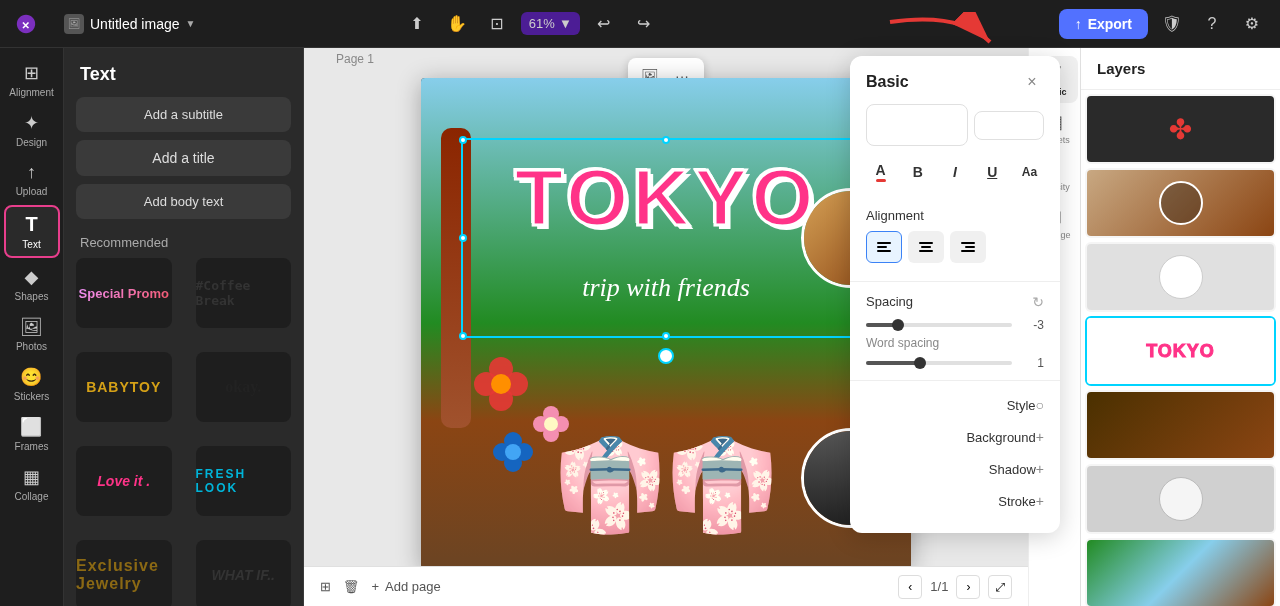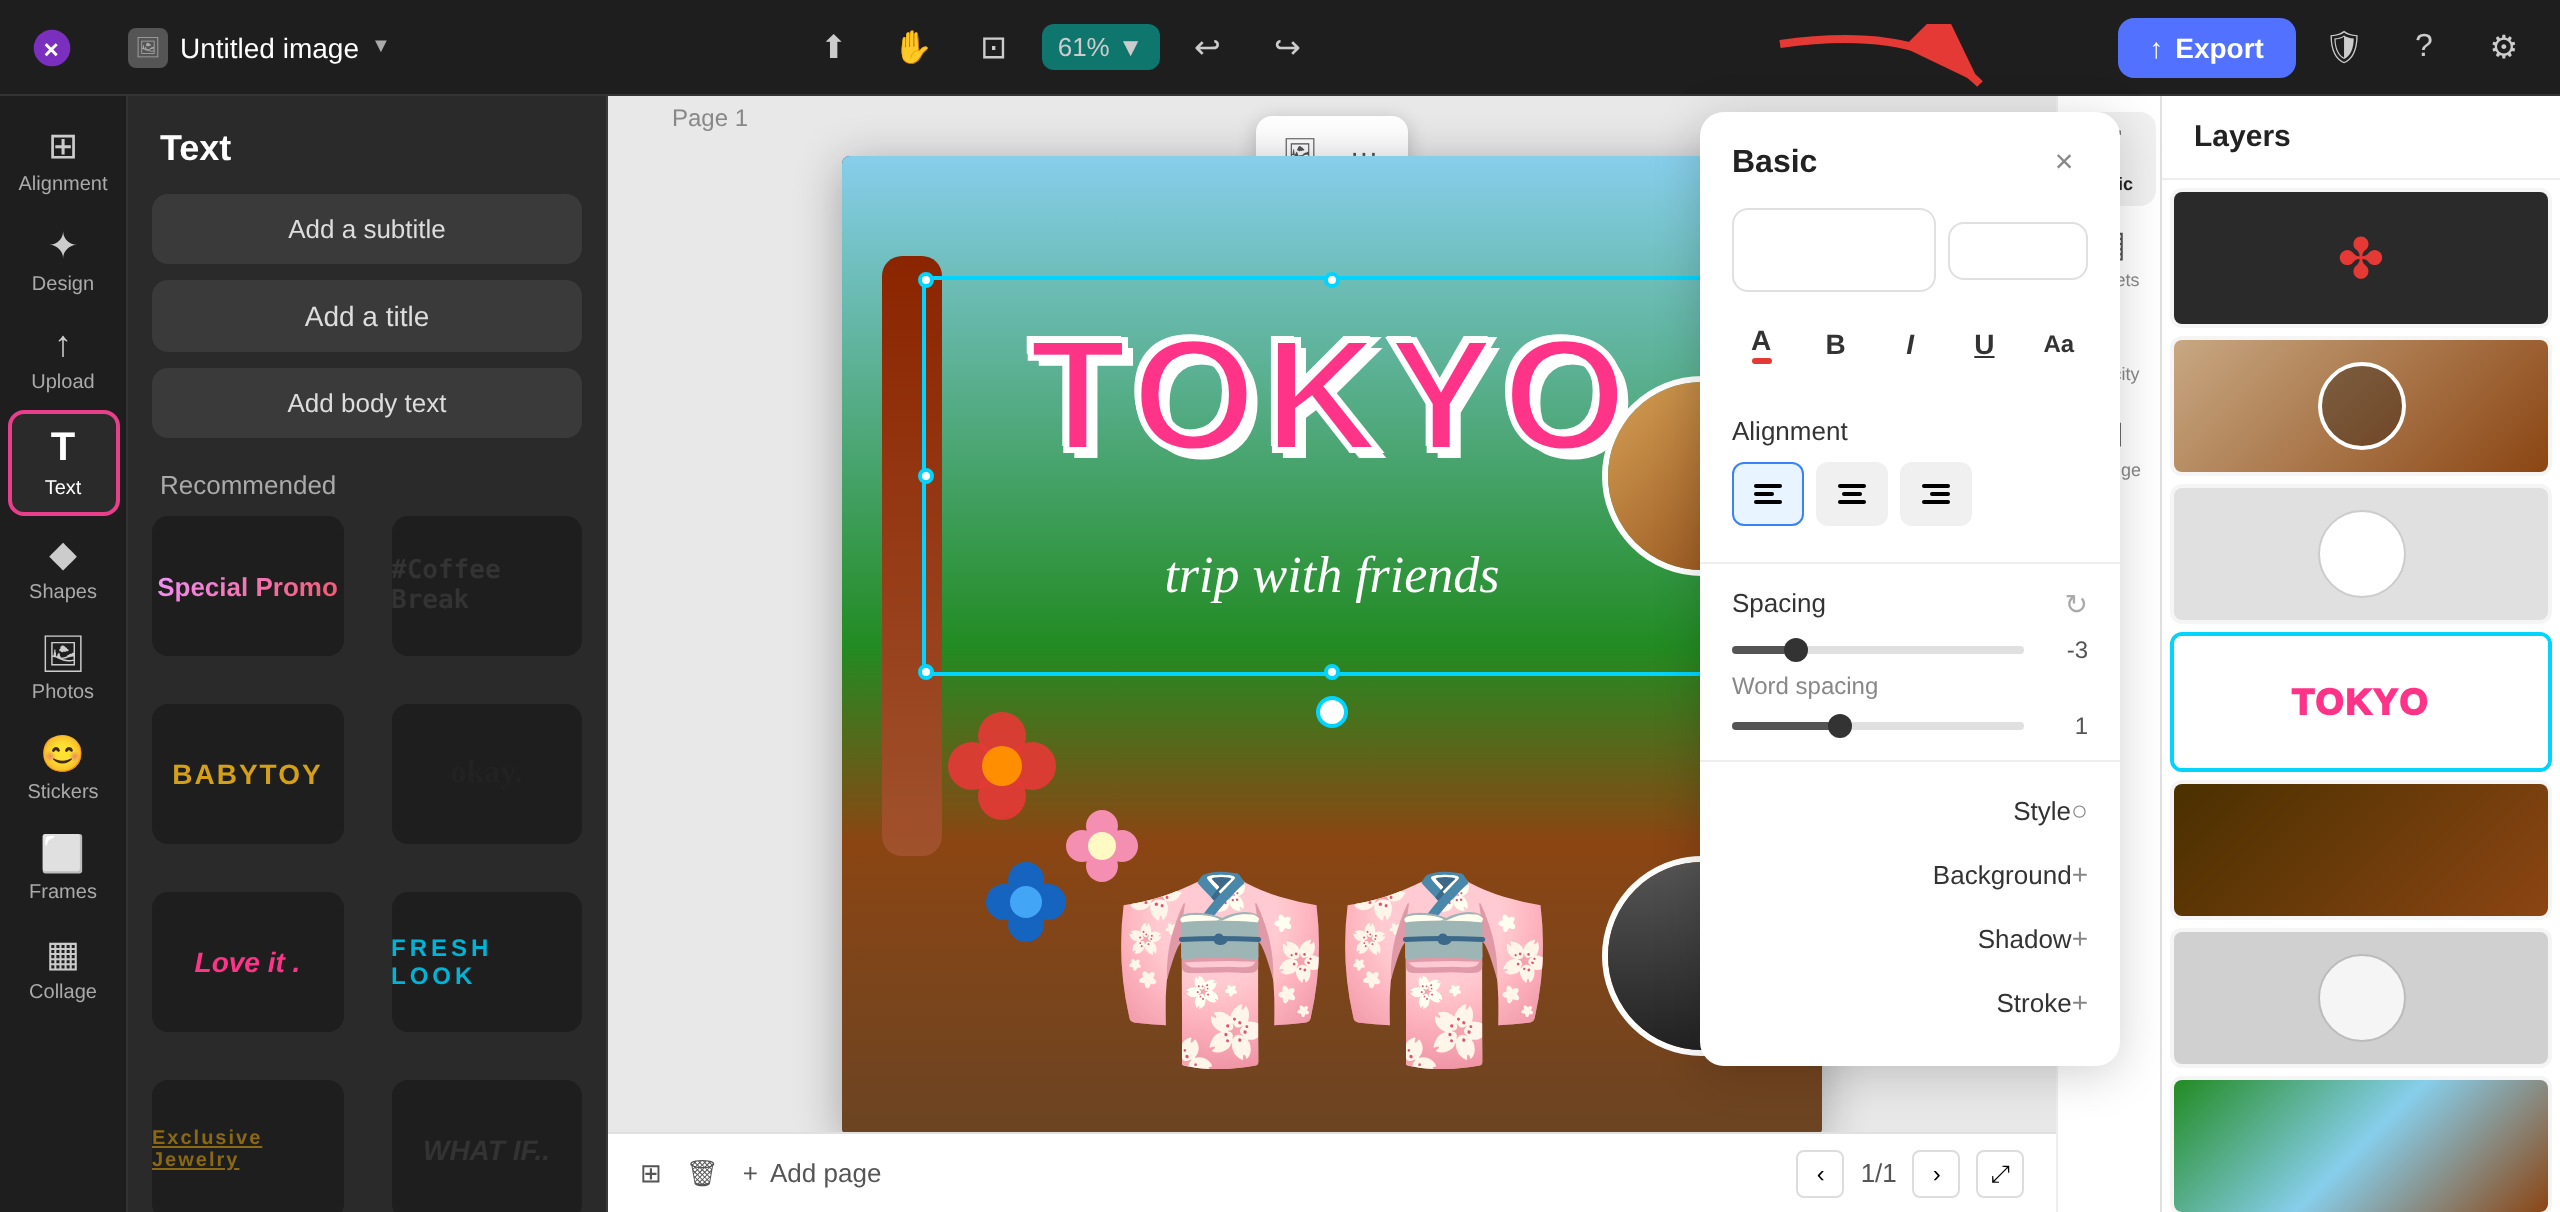--- a/index.html
+++ b/index.html
@@ -8,21 +8,21 @@
     
     .topbar { height: 48px; background: #1e1e1e; display: flex; align-items: center; padding: 0 12px; gap: 12px; border-bottom: 1px solid #333; flex-shrink: 0; }
     .topbar-logo { width: 28px; height: 28px; display: flex; align-items: center; justify-content: center; }
     .topbar-logo svg { width: 22px; height: 22px; }
     .topbar-title-area { display: flex; align-items: center; gap: 6px; margin-left: 12px; }
     .topbar-doc-icon { width: 20px; height: 20px; background: #555; border-radius: 4px; display: flex; align-items: center; justify-content: center; font-size: 10px; color: #aaa; }
     .topbar-doc-name { font-size: 14px; color: #fff; }
     .topbar-chevron { font-size: 10px; color: #aaa; }
     .topbar-center { display: flex; align-items: center; gap: 8px; margin: 0 auto; }
     .topbar-icon-btn { width: 32px; height: 32px; border-radius: 6px; background: transparent; border: none; color: #ccc; cursor: pointer; display: flex; align-items: center; justify-content: center; font-size: 16px; }
-    .topbar-zoom { display: flex; align-items: center; gap: 4px; background: #0f766e; border-radius: 6px; padding: 4px 8px; cursor: pointer; font-size: 13px; color: #ccc; }
+    .topbar-zoom { display: flex; align-items: center; gap: 4px; background: #4c1d95; border-radius: 6px; padding: 4px 8px; cursor: pointer; font-size: 13px; color: #ccc; }
     .topbar-right { display: flex; align-items: center; gap: 8px; margin-left: auto; }
     .export-btn { background: #5271ff; color: #fff; border: none; border-radius: 8px; padding: 7px 16px; font-size: 14px; font-weight: 600; cursor: pointer; display: flex; align-items: center; gap: 6px; }
 
     
     .main { display: flex; flex: 1; overflow: hidden; }
 
     
     .left-sidebar { width: 64px; background: #1e1e1e; border-right: 1px solid #333; display: flex; flex-direction: column; align-items: center; padding: 8px 0; gap: 2px; flex-shrink: 0; }
     .sidebar-item { display: flex; flex-direction: column; align-items: center; gap: 3px; padding: 6px 4px; border-radius: 8px; cursor: pointer; width: 56px; }
     .sidebar-item.active { background: #2a2a2a; }
@@ -120,21 +120,21 @@
     .bottom-pagination { margin-left: auto; display: flex; align-items: center; gap: 8px; }
     .pag-btn { width: 24px; height: 24px; border-radius: 4px; border: 1px solid #ddd; background: #fff; cursor: pointer; display: flex; align-items: center; justify-content: center; font-size: 12px; }
 
     
     .special-promo { font-size: 13px; font-weight: 800; background: linear-gradient(135deg, #f093fb, #f5576c); -webkit-background-clip: text; -webkit-text-fill-color: transparent; }
     .coffee-break { font-size: 13px; font-weight: 700; color: #333; font-family: monospace; }
     .babytoy { font-size: 14px; font-weight: 900; color: #d4a017; letter-spacing: 1px; }
     .okay { font-size: 16px; font-weight: 800; color: #222; font-family: Georgia; }
     .love-it { font-size: 14px; font-weight: 700; color: #ff3388; font-style: italic; }
     .fresh-look { font-size: 12px; font-weight: 800; color: #00b4d8; letter-spacing: 2px; text-transform: uppercase; }
-    .exclusive { font-size: 10px; font-weight: 600; color: #8B6914; letter-spacing: 1px; text-decoration: underline; }
+    .exclusive { font-size: 16px; font-weight: 600; color: #8B6914; letter-spacing: 1px; }
     .what-if { font-size: 14px; font-weight: 900; color: #333; font-style: italic; }
 
     .canvas-scene { width: 100%; height: 100%; position: relative; background: #6b8e3e; }
     .scene-bg { width: 100%; height: 100%; background: linear-gradient(180deg, #87ceeb 0%, #228B22 50%, #8B4513 70%, #6b4423 100%); }
   </style>
 </head>
 <body>
 
 <div class="topbar">
   <div class="topbar-logo">

